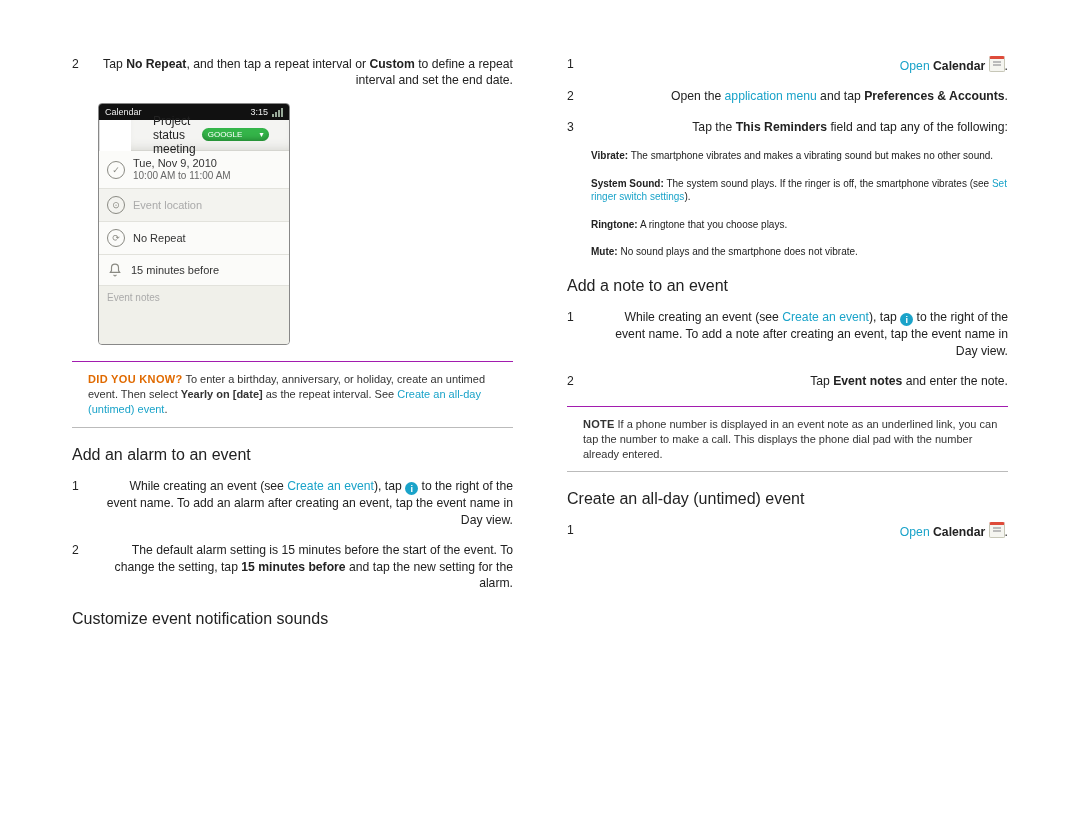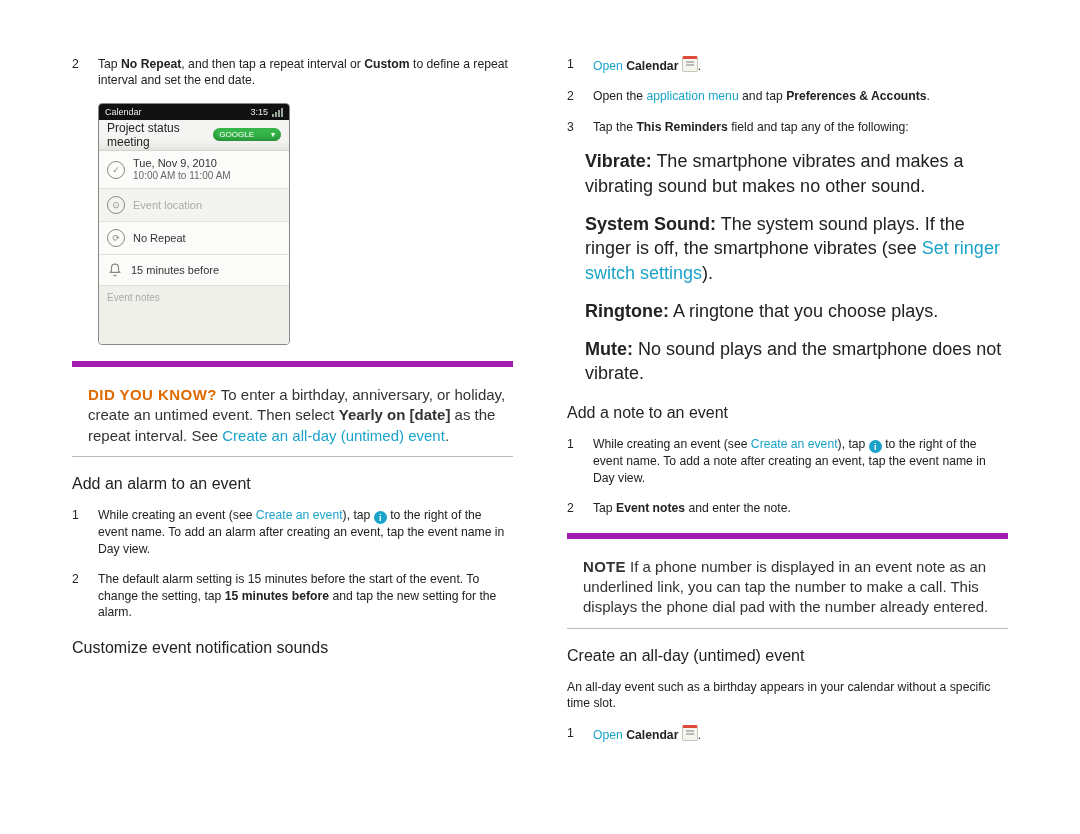--- a/index.html
+++ b/index.html
@@ -28,47 +28,47 @@
   .step {
     display: flex;
     font-size: 12.2px;
     line-height: 1.35;
     margin-bottom: 14px;
   }
   .step-num {
     width: 26px;
     flex: 0 0 26px;
   }
-  .step-body { flex: 1; }
+  .step-body { flex: 1; text-align: right; }
   .indent-body {
-    margin-left: 18px;
-    font-size: 18px;
+    margin-left: 24px;
+    font-size: 10px;
     line-height: 1.35;
     margin-bottom: 14px;
   }
   .para {
     font-size: 12.2px;
     line-height: 1.35;
     margin-bottom: 14px;
   }
   h3.section {
     font-size: 16px;
     font-weight: 400;
     margin: 18px 0 14px 0;
   }
   .link { color: #1aa3c9; }
   b, .bold { font-weight: 600; }
 
   
   .callout {
-    border-top: 6px solid #a21caf;
+    border-top: 1px solid #a21caf;
     border-bottom: 1px solid #bbb;
-    padding: 18px 2px 10px 16px;
+    padding: 10px 2px 10px 16px;
     margin: 16px 0 18px 0;
-    font-size: 15px;
+    font-size: 11px;
     line-height: 1.35;
     color: #333;
   }
   .callout .lead { color: #e06a00; font-weight: 600; letter-spacing: .03em; }
   .callout .lead-note { font-weight: 700; letter-spacing: .02em; }
 
   
   .phone {
     width: 190px;
     border: 1px solid #888;
@@ -88,24 +88,25 @@
     font-size: 9px;
     justify-content: space-between;
   }
   .phone .statusbar .sig { display:flex; gap:1px; align-items:flex-end; }
   .phone .statusbar .sig span { width:2px; background:#9a9; display:inline-block; }
   .phone .titlebar {
     background: #f4f4f2;
     height: 30px;
     display: flex;
     align-items: center;
-    padding: 0 8px;
+    padding: 0 22px;
     gap: 6px;
     border-bottom: 1px solid #d5d5d0;
     box-shadow: inset 0 -8px 12px -8px #d0d0ca;
+    margin-left: 32px;
   }
   .phone .titlebar .title { font-size: 12px; color: #222; flex:1; }
   .phone .pill {
     background: #35b54a;
     color: #fff;
     font-size: 8px;
     padding: 2px 6px;
     border-radius: 9px;
     display: flex;
     align-items: center;
@@ -327,21 +328,20 @@
           <span>Tap </span><b>Event notes</b><span> and enter the note.</span>
         </div>
       </div>
 
       <div class="callout">
         <span class="lead-note">NOTE</span><span>  If a phone number is displayed in an event note as an underlined link, you can tap the number to make a call. This displays the phone dial pad with the number already entered.</span>
       </div>
 
       <h3 class="section">Create an all-day (untimed) event</h3>
 
-      <div class="para">An all-day event such as a birthday appears in your calendar without a specific time slot.</div>
 
       <div class="step">
         <div class="step-num">1</div>
         <div class="step-body">
           <span class="link">Open</span>
           <span> </span>
           <b>Calendar</b>
           <span> </span>
           <span class="cal-icon"></span><span>.</span>
         </div>

